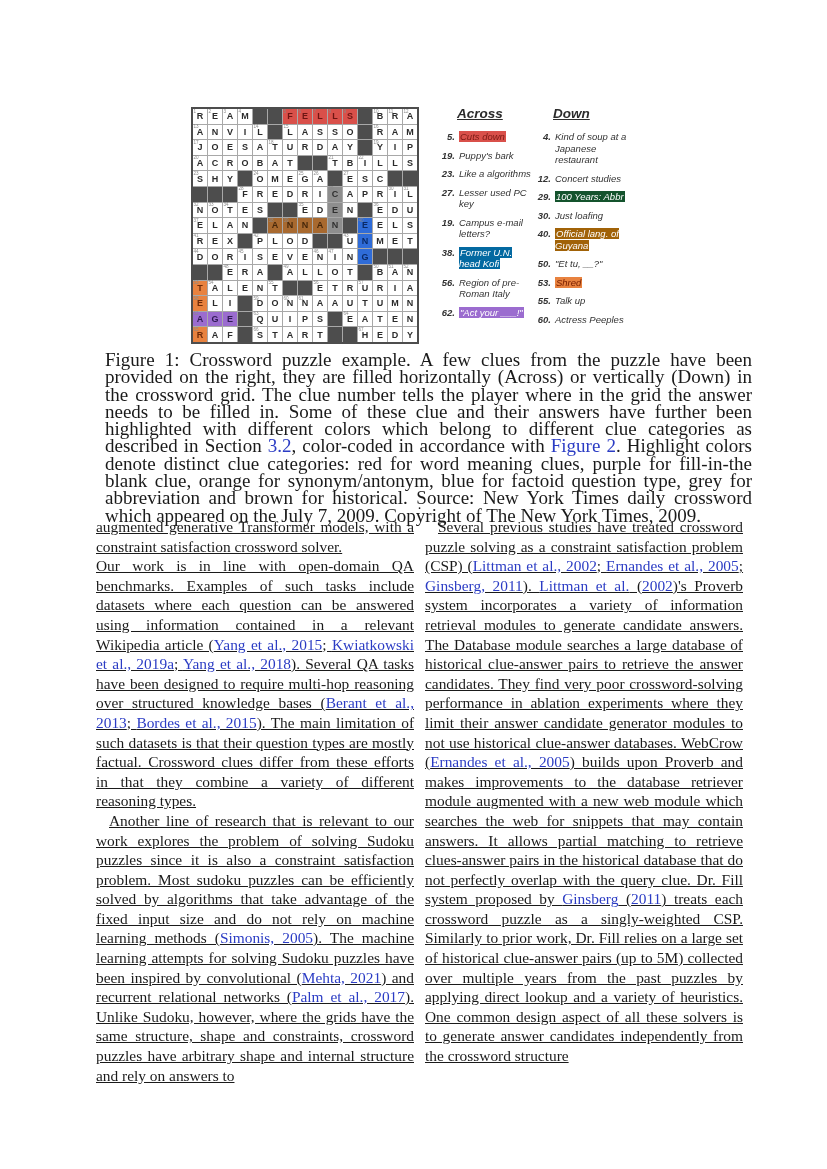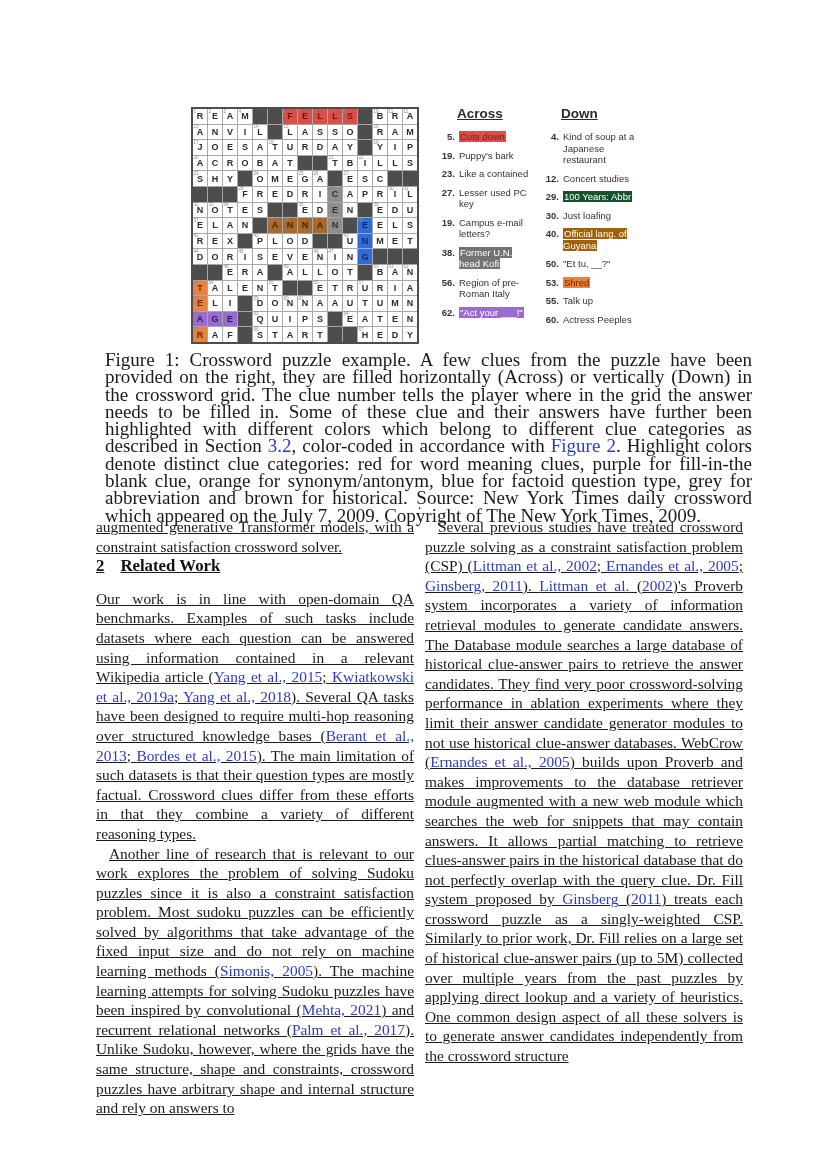--- a/index.html
+++ b/index.html
@@ -8,22 +8,22 @@
 
   
   .xw-grid{position:absolute;left:191px;top:107px;
            display:grid;grid-template-columns:repeat(15,14px);grid-auto-rows:14.6px;
            gap:1px;background:#a8a8a8;border:2px solid #4d4d4d;width:max-content;}
   .cell{position:relative;background:#ffffff;display:flex;align-items:center;justify-content:center;
         font-family:"Liberation Sans",sans-serif;font-weight:bold;font-size:9px;color:#2b2b2b;}
   .cell.black{background:#4d4d4d;}
   .cell .num{position:absolute;top:-0.5px;left:0.5px;font-size:4.6px;font-weight:normal;color:#8a8a8a;line-height:5px;}
 
-  .clues{position:absolute;left:437px;top:106px;display:flex;gap:8px;
-         font-family:"Liberation Sans",sans-serif;color:#333;}
+  .clues{position:absolute;left:437px;top:106px;display:flex;
+         font-family:"Liberation Sans",sans-serif;color:#333;font-style:italic;}
   .clue-col{width:96px;}
   .clue-col.down{width:104px;}
   .clue-head{font-size:13.5px;font-weight:bold;text-decoration:underline;color:#2b2b2b;
              margin:0 0 10px 20px;}
   .clue{display:flex;margin-bottom:7px;line-height:11.5px;}
   .clue-num{width:18px;min-width:18px;text-align:right;font-weight:bold;font-size:9.5px;padding-right:4px;}
   .clue-text{font-size:9.5px;}
   .chip{padding:0 1px;margin-top:12px;}
 
   
@@ -282,33 +282,33 @@
           <div class="clue">
             <span class="clue-num">5.</span>
             <span class="clue-text"><span class="chip" style="background: rgb(217, 80, 74); color: rgb(122, 26, 20);">Cuts down</span></span>
           </div>
           <div class="clue">
             <span class="clue-num">19.</span>
             <span class="clue-text">Puppy's bark</span>
           </div>
           <div class="clue">
             <span class="clue-num">23.</span>
-            <span class="clue-text">Like a contained</span>
+            <span class="clue-text">Like a algorithms</span>
           </div>
           <div class="clue">
             <span class="clue-num">27.</span>
             <span class="clue-text">Lesser used PC key</span>
           </div>
           <div class="clue">
             <span class="clue-num">19.</span>
             <span class="clue-text">Campus e-mail letters?</span>
           </div>
           <div class="clue">
             <span class="clue-num">38.</span>
-            <span class="clue-text"><span class="chip" style="background: #737373; color: rgb(255, 255, 255);">Former U.N. head Kofi</span></span>
+            <span class="clue-text"><span class="chip" style="background: #0369a1; color: rgb(255, 255, 255);">Former U.N. head Kofi</span></span>
           </div>
           <div class="clue">
             <span class="clue-num">56.</span>
             <span class="clue-text">Region of pre-Roman Italy</span>
           </div>
           <div class="clue">
             <span class="clue-num">62.</span>
             <span class="clue-text"><span class="chip" style="background: rgb(155, 108, 207); color: rgb(255, 255, 255);">"Act your ___!"</span></span>
           </div>
         </div>
@@ -354,21 +354,20 @@
           </div>
         </div>
     </div>
   </div>
 
   <div class="caption"><span>Figure 1: Crossword puzzle example. A few clues from the puzzle have been provided on the right, they are filled horizontally (Across) or vertically (Down) in the crossword grid. The clue number tells the player where in the grid the answer needs to be filled in. Some of these clue and their answers have further been highlighted with different colors which belong to different clue categories as described in Section </span><span class="cite">3.2</span><span>, color-coded in accordance with </span><span class="cite">Figure 2</span><span>. Highlight colors denote distinct clue categories: red for word meaning clues, purple for fill-in-the blank clue, orange for synonym/antonym, blue for factoid question type, grey for abbreviation and brown for historical. Source: New York Times daily crossword which appeared on the July 7, 2009. Copyright of The New York Times, 2009.</span></div>
   <div class="stray-dot">.</div>
 
   <div class="col col-left">
     <p class="para frag"><span>augmented generative Transformer models, with a constraint satisfaction crossword solver.</span></p>
-    <h2 class="sec-head"><span class="sec-num">2</span><span>Related Work</span></h2>
     <p class="para"><span>Our work is in line with open-domain QA benchmarks. Examples of such tasks include datasets where each question can be answered using information contained in a relevant Wikipedia article (</span><span class="cite">Yang et al., 2015</span><span>; </span><span class="cite">Kwiatkowski et al., 2019a</span><span>; </span><span class="cite">Yang et al., 2018</span><span>). Several QA tasks have been designed to require multi-hop reasoning over structured knowledge bases (</span><span class="cite">Berant et al., 2013</span><span>; </span><span class="cite">Bordes et al., 2015</span><span>). The main limitation of such datasets is that their question types are mostly factual. Crossword clues differ from these efforts in that they combine a variety of different reasoning types.</span></p>
     <p class="para indent"><span>Another line of research that is relevant to our work explores the problem of solving Sudoku puzzles since it is also a constraint satisfaction problem. Most sudoku puzzles can be efficiently solved by algorithms that take advantage of the fixed input size and do not rely on machine learning methods (</span><span class="cite">Simonis, 2005</span><span>). The machine learning attempts for solving Sudoku puzzles have been inspired by convolutional (</span><span class="cite">Mehta, 2021</span><span>) and recurrent relational networks (</span><span class="cite">Palm et al., 2017</span><span>). Unlike Sudoku, however, where the grids have the same structure, shape and constraints, crossword puzzles have arbitrary shape and internal structure and rely on answers to</span></p>
   </div>
 
   <div class="col col-right">
     <p class="para indent"><span>Several previous studies have treated crossword puzzle solving as a constraint satisfaction problem (CSP) (</span><span class="cite">Littman et al., 2002</span><span>; </span><span class="cite">Ernandes et al., 2005</span><span>; </span><span class="cite">Ginsberg, 2011</span><span>). </span><span class="cite">Littman et al.</span><span> (</span><span class="cite">2002</span><span>)'s Proverb system incorporates a variety of information retrieval modules to generate candidate answers. The Database module searches a large database of historical clue-answer pairs to retrieve the answer candidates. They find very poor crossword-solving performance in ablation experiments where they limit their answer candidate generator modules to not use historical clue-answer databases. WebCrow (</span><span class="cite">Ernandes et al., 2005</span><span>) builds upon Proverb and makes improvements to the database retriever module augmented with a new web module which searches the web for snippets that may contain answers. It allows partial matching to retrieve clues-answer pairs in the historical database that do not perfectly overlap with the query clue. Dr. Fill system proposed by </span><span class="cite">Ginsberg</span><span> (</span><span class="cite">2011</span><span>) treats each crossword puzzle as a singly-weighted CSP. Similarly to prior work, Dr. Fill relies on a large set of historical clue-answer pairs (up to 5M) collected over multiple years from the past puzzles by applying direct lookup and a variety of heuristics. One common design aspect of all these solvers is to generate answer candidates independently from the crossword structure</span></p>
   </div>
 
 </div>
 

